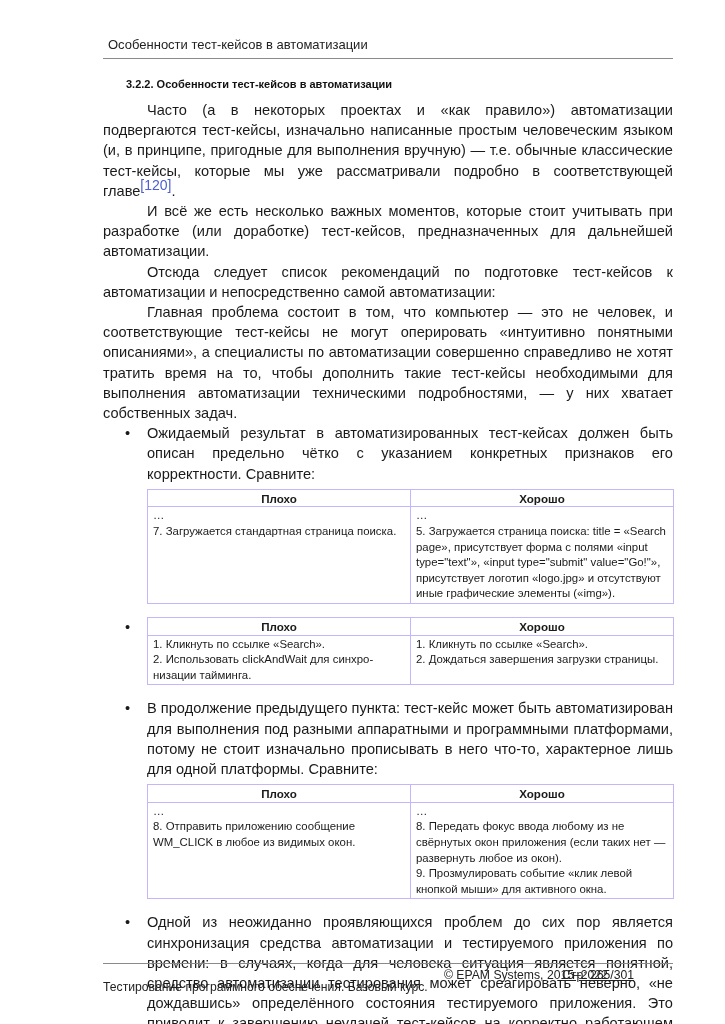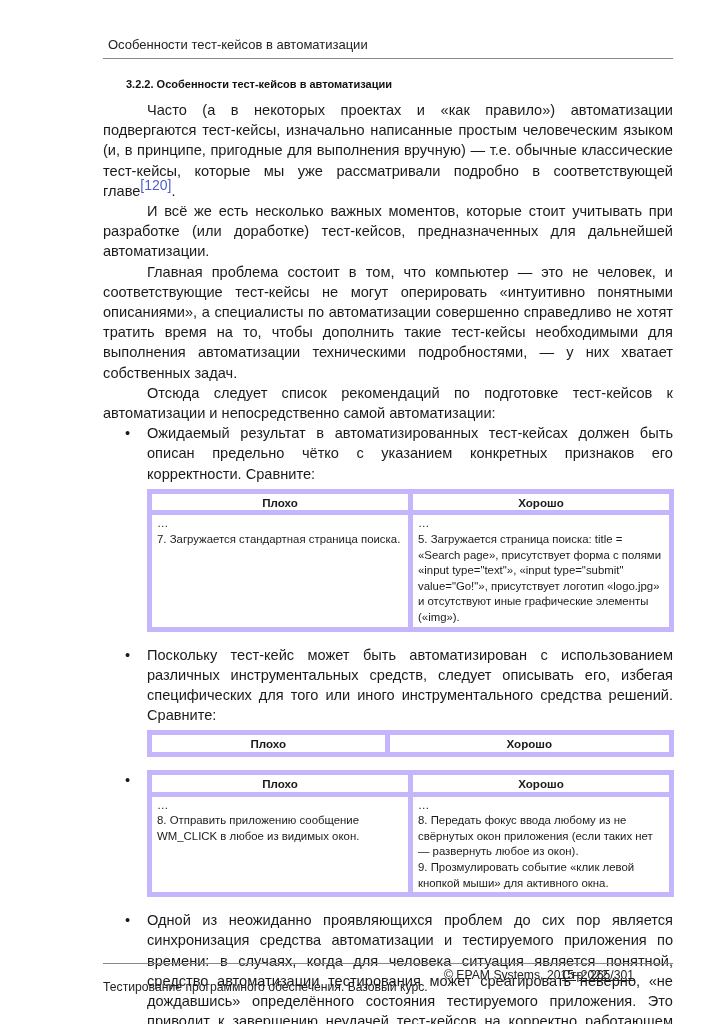--- a/index.html
+++ b/index.html
@@ -8,43 +8,43 @@
   .running-header { position: absolute; left: 108px; top: 37px; font-size: 13px; color: #222; }
   .header-rule { position: absolute; left: 103px; top: 58px; width: 570px; height: 1px; background: #8a8a8a; }
   .section-title { position: absolute; left: 126px; top: 78px; font-size: 11px; font-weight: bold; margin: 0; color: #111; }
   .body { position: absolute; left: 103px; top: 100px; width: 570px; font-size: 14.6px; line-height: 20.2px; }
   .body p { margin: 0; text-align: justify; text-indent: 44px; hyphens: manual; }
   .fn { font-size: 14px; color: #4a5fd0; vertical-align: super; line-height: 0; }
   ul.recs { margin: 0; padding: 0; list-style: none; }
   ul.recs li { position: relative; padding-left: 44px; text-align: justify; }
   ul.recs li .bullet { position: absolute; left: 22px; top: 0; }
   table.cmp { border-collapse: collapse; width: 527px; margin: 5px 0 13px 0; font-size: 11.4px; line-height: 15.6px; }
-  table.cmp th, table.cmp td { border: 5px solid #c4b5fd; vertical-align: top; padding: 1px 5px; text-align: left; }
+  table.cmp th, table.cmp td { border: 1px solid #c4b5fd; vertical-align: top; padding: 1px 5px; text-align: left; }
   table.cmp th { font-weight: bold; text-align: center; font-size: 11.6px; padding: 1px 5px 0 5px; }
   table.cmp td { width: 50%; }
   table.cmp .line { display: block; }
   .footer-rule { position: absolute; left: 103px; top: 963px; width: 570px; height: 1px; background: #8a8a8a; }
   .footer { position: absolute; top: 968px; font-size: 12.2px; color: #222; }
   .footer-left { left: 103px; margin-top: 12px; }
   .footer-mid { left: 444px; }
   .footer-right { left: 562px; text-decoration: underline; }
 </style>
 </head>
 <body>
 
 <div class="running-header">Особенности тест-кейсов в автоматизации</div>
 <div class="header-rule"></div>
 
 <h2 class="section-title">3.2.2.  Особенности тест-кейсов в автоматизации</h2>
 
 <div class="body">
   <p><span>Часто (а в некоторых проектах и «как правило») автоматизации подвергаются тест-кейсы, изначально написанные простым человеческим языком (и, в принципе, пригодные для выполнения вручную) — т.е. обычные классические тест-кейсы, которые мы уже рассматривали подробно в соответствующей главе</span><a class="fn">[120]</a><span>.</span></p>
   <p>И всё же есть несколько важных моментов, которые стоит учитывать при разработке (или доработке) тест-кейсов, предназначенных для дальнейшей автоматизации.</p>
+  <p>Отсюда следует список рекомендаций по подготовке тест-кейсов к автоматизации и непосредственно самой автоматизации:</p>
   <p>Главная проблема состоит в том, что компьютер — это не человек, и соответствующие тест-кейсы не могут оперировать «интуитивно понятными описаниями», а специалисты по автоматизации совершенно справедливо не хотят тратить время на то, чтобы дополнить такие тест-кейсы необходимыми для выполнения автоматизации техническими подробностями, — у них хватает собственных задач.</p>
-  <p>Отсюда следует список рекомендаций по подготовке тест-кейсов к автоматизации и непосредственно самой автоматизации:</p>
 
   <ul class="recs">
     <li>
       <span class="bullet">•</span>
       <span>Ожидаемый результат в автоматизированных тест-кейсах должен быть описан предельно чётко с указанием конкретных признаков его корректности. Сравните:</span>
       <table class="cmp">
         <tbody>
             <tr>
           <th>Плохо</th>
           <th>Хорошо</th>
@@ -58,33 +58,43 @@
             <span class="line">…</span>
             <span class="line">5. Загружается страница поиска: title = «Search page», присутствует форма с по­лями «input type="text"», «input type="submit" value="Go!"», присутствует логотип «logo.jpg» и отсутствуют иные гра­фические элементы («img»).</span>
           </td>
         </tr>
       </tbody>
         </table>
     </li>
 
     <li>
       <span class="bullet">•</span>
-      <span>Поскольку тест-кейс может быть автоматизирован с использованием различных инструментальных средств, следует описывать его, избегая специфических для того или иного инструментального средства решений. Сравните:</span>
       <table class="cmp">
         <tbody>
             <tr>
           <th>Плохо</th>
           <th>Хорошо</th>
+        </tr>
+        <tr>
+          <td>
+            <span class="line">1. Кликнуть по ссылке «Search».</span>
+            <span class="line">2. Использовать clickAndWait для синхро­низации тайминга.</span>
+          </td>
+          <td>
+            <span class="line">1. Кликнуть по ссылке «Search».</span>
+            <span class="line">2. Дождаться завершения загрузки стра­ницы.</span>
+          </td>
         </tr>
       </tbody>
         </table>
     </li>
 
     <li>
       <span class="bullet">•</span>
+      <span>В продолжение предыдущего пункта: тест-кейс может быть автоматизирован для выполнения под разными аппаратными и программными платформами, потому не стоит изначально прописывать в него что-то, характерное лишь для одной платформы. Сравните:</span>
       <table class="cmp">
         <tbody>
             <tr>
           <th>Плохо</th>
           <th>Хорошо</th>
         </tr>
         <tr>
           <td>
             <span class="line">…</span>
             <span class="line">8. Отправить приложению сообщение WM_CLICK в любое из видимых окон.</span>

